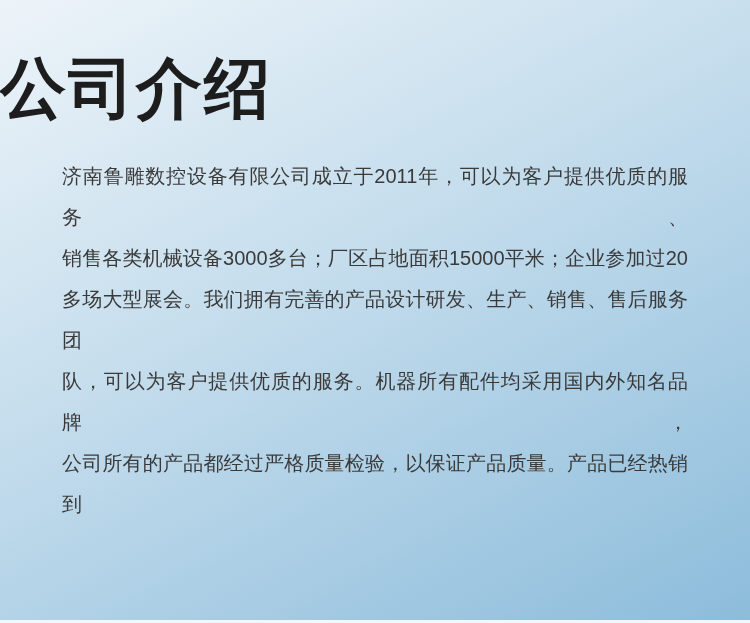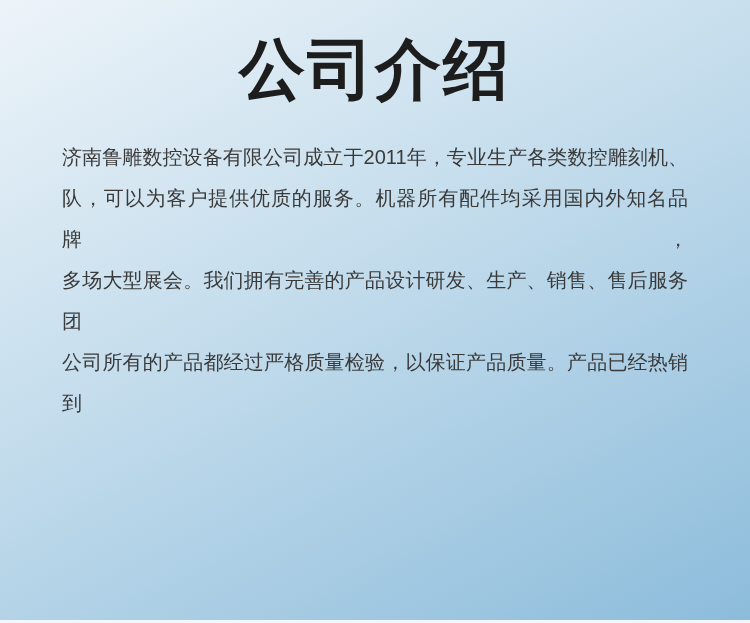--- a/index.html
+++ b/index.html
@@ -14,22 +14,21 @@
   }
   .page {
     position: relative;
     width: 750px;
     height: 623px;
     overflow: hidden;
     background: linear-gradient(152deg, #edf4f9 0%, #c3dcec 45%, #8cbcdb 100%);
   }
   .title {
     margin: 0;
-    padding-top: 28px;
-    text-align: center;
+    padding-top: 47px;
     font-size: 66px;
     line-height: 1.25;
     font-weight: 800;
     letter-spacing: 2px;
     color: #1d1d1d;
   }
   .intro {
     margin: 26px 62px 0 62px;
     font-size: 20px;
     line-height: 41px;
@@ -51,20 +50,21 @@
     background: #f1f7fb;
   }
 </style>
 </head>
 <body>
 
 <div class="page">
   <h1 class="title">公司介绍</h1>
 
   <div class="intro">
-      <div class="intro-line">济南鲁雕数控设备有限公司成立于2011年，专业生产各类数控雕刻机、</div>
+      <div class="intro-line">济南鲁雕数控设备有限公司成立于2011年，可以为客户提供优质的服务、</div>
+      <div class="intro-line">销售各类机械设备3000多台；厂区占地面积15000平米；企业参加过20</div>
+      <div class="intro-line">多场大型展会。我们拥有完善的产品设计研发、生产、销售、售后服务团</div>
       <div class="intro-line">队，可以为客户提供优质的服务。机器所有配件均采用国内外知名品牌，</div>
-      <div class="intro-line">多场大型展会。我们拥有完善的产品设计研发、生产、销售、售后服务团</div>
       <div class="intro-line">公司所有的产品都经过严格质量检验，以保证产品质量。产品已经热销到</div>
     </div>
 
   <div class="bottom-strip"></div>
 </div>
 
 </body></html>

